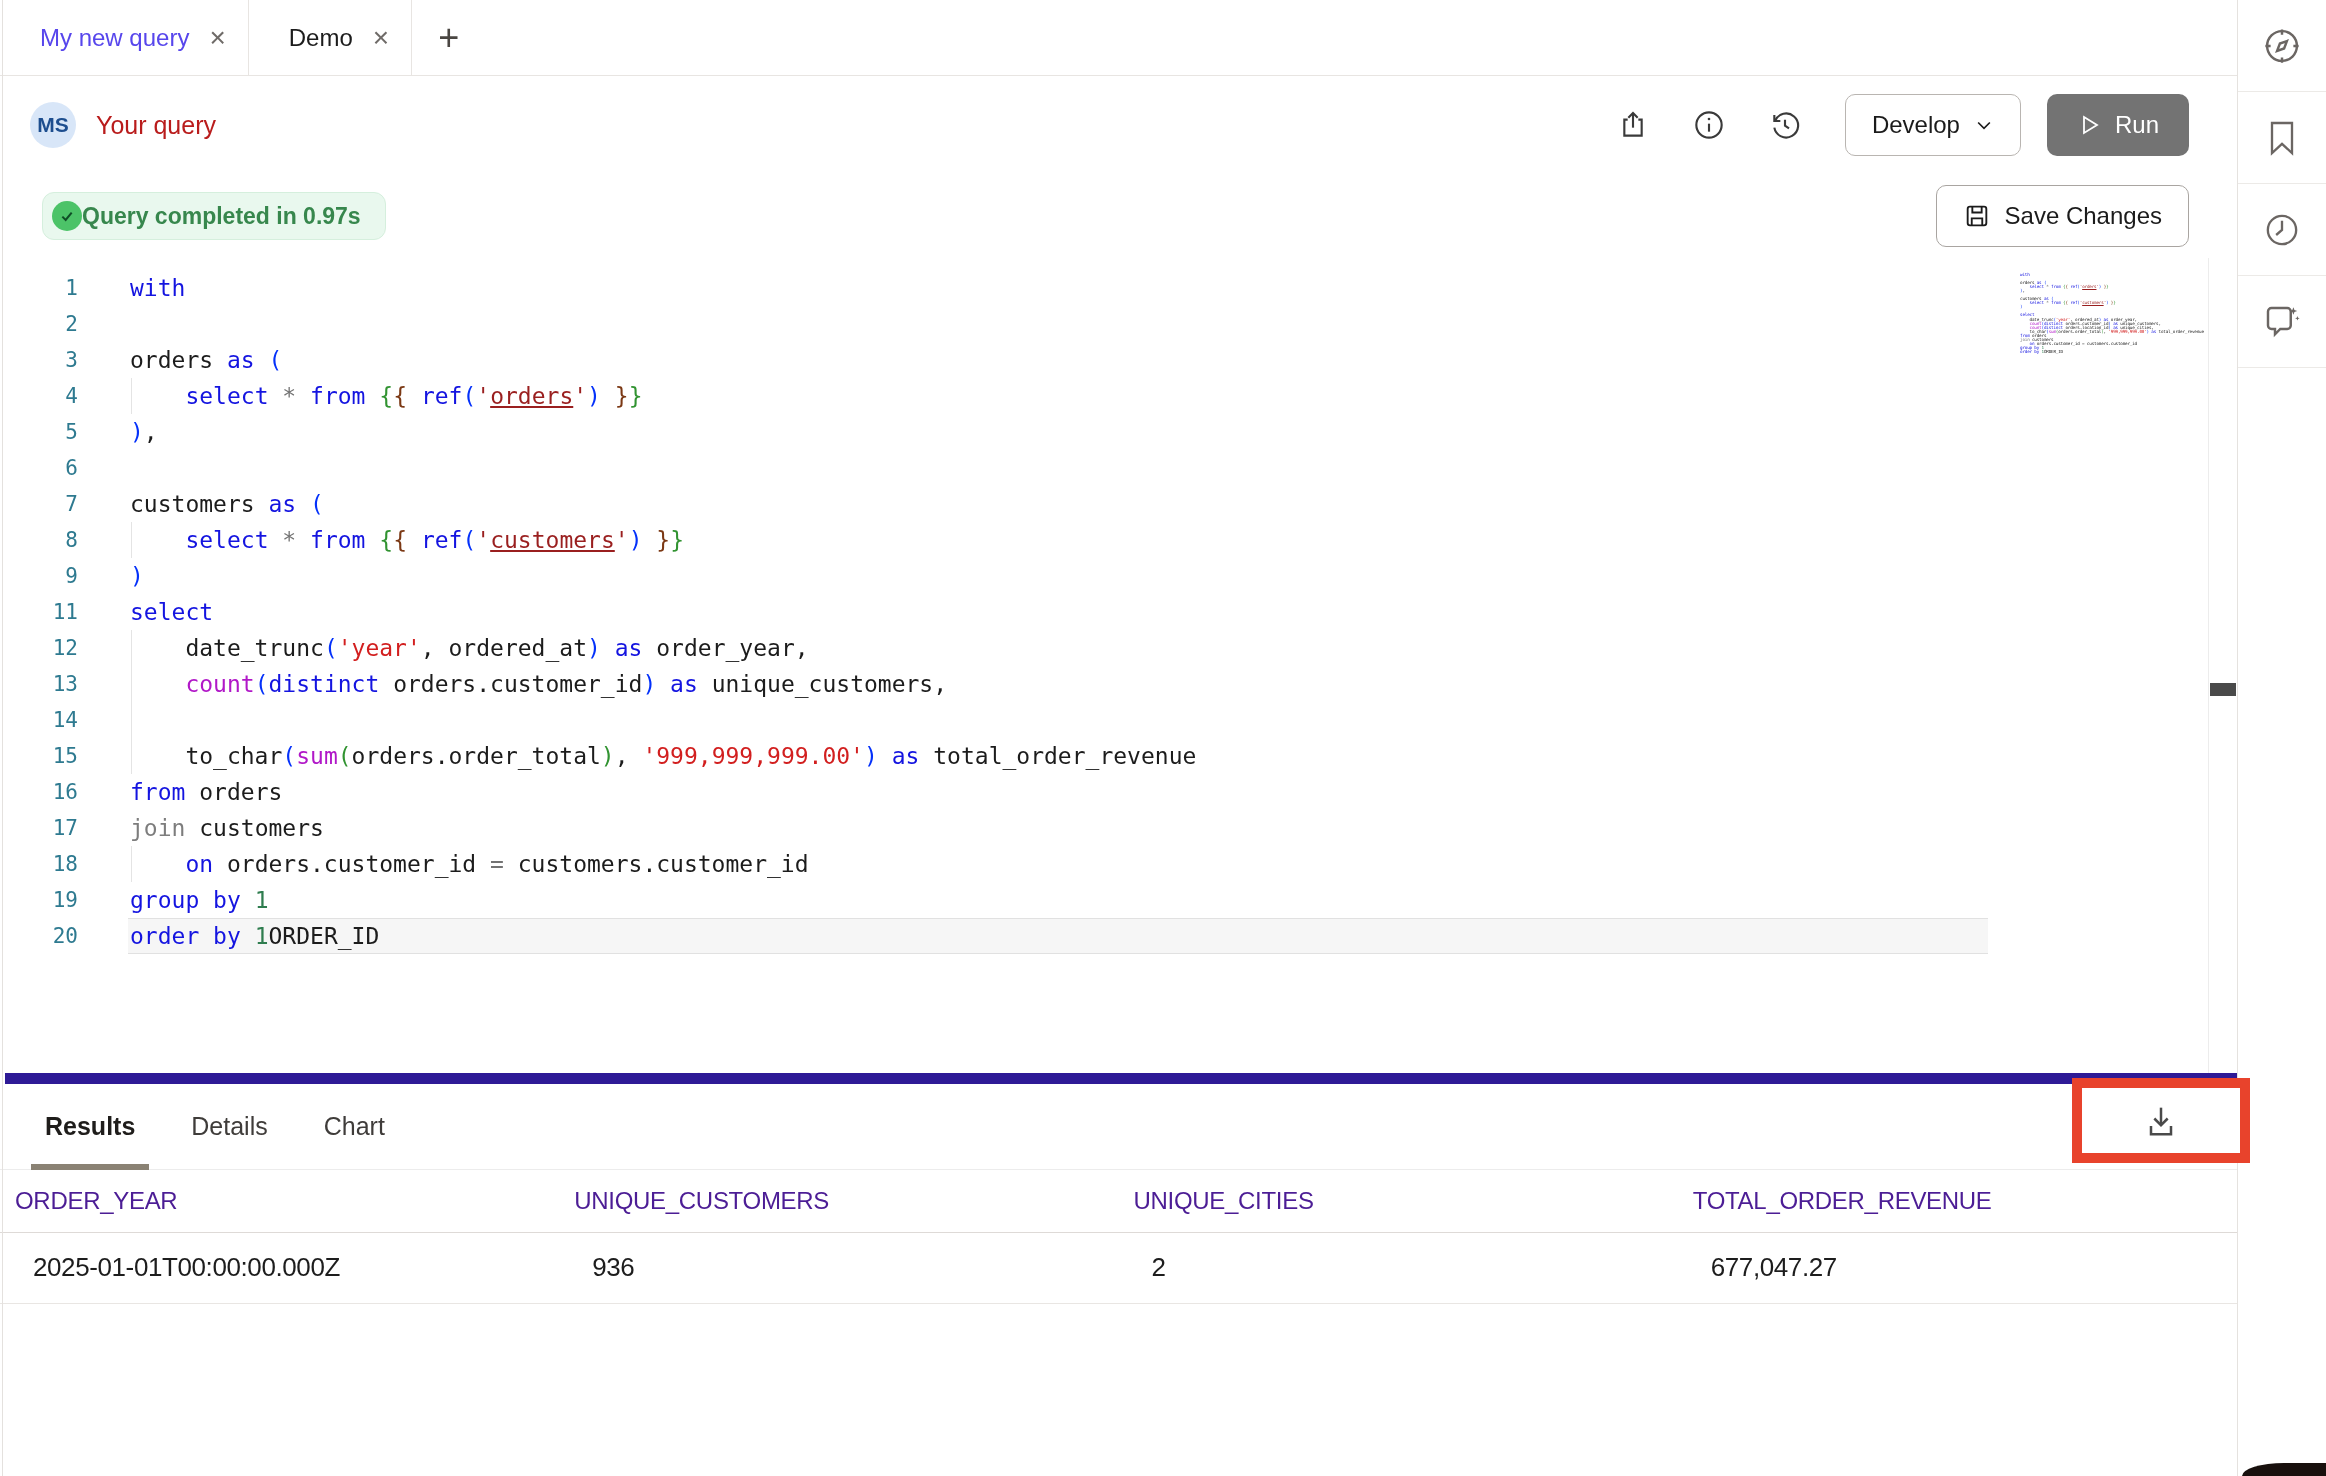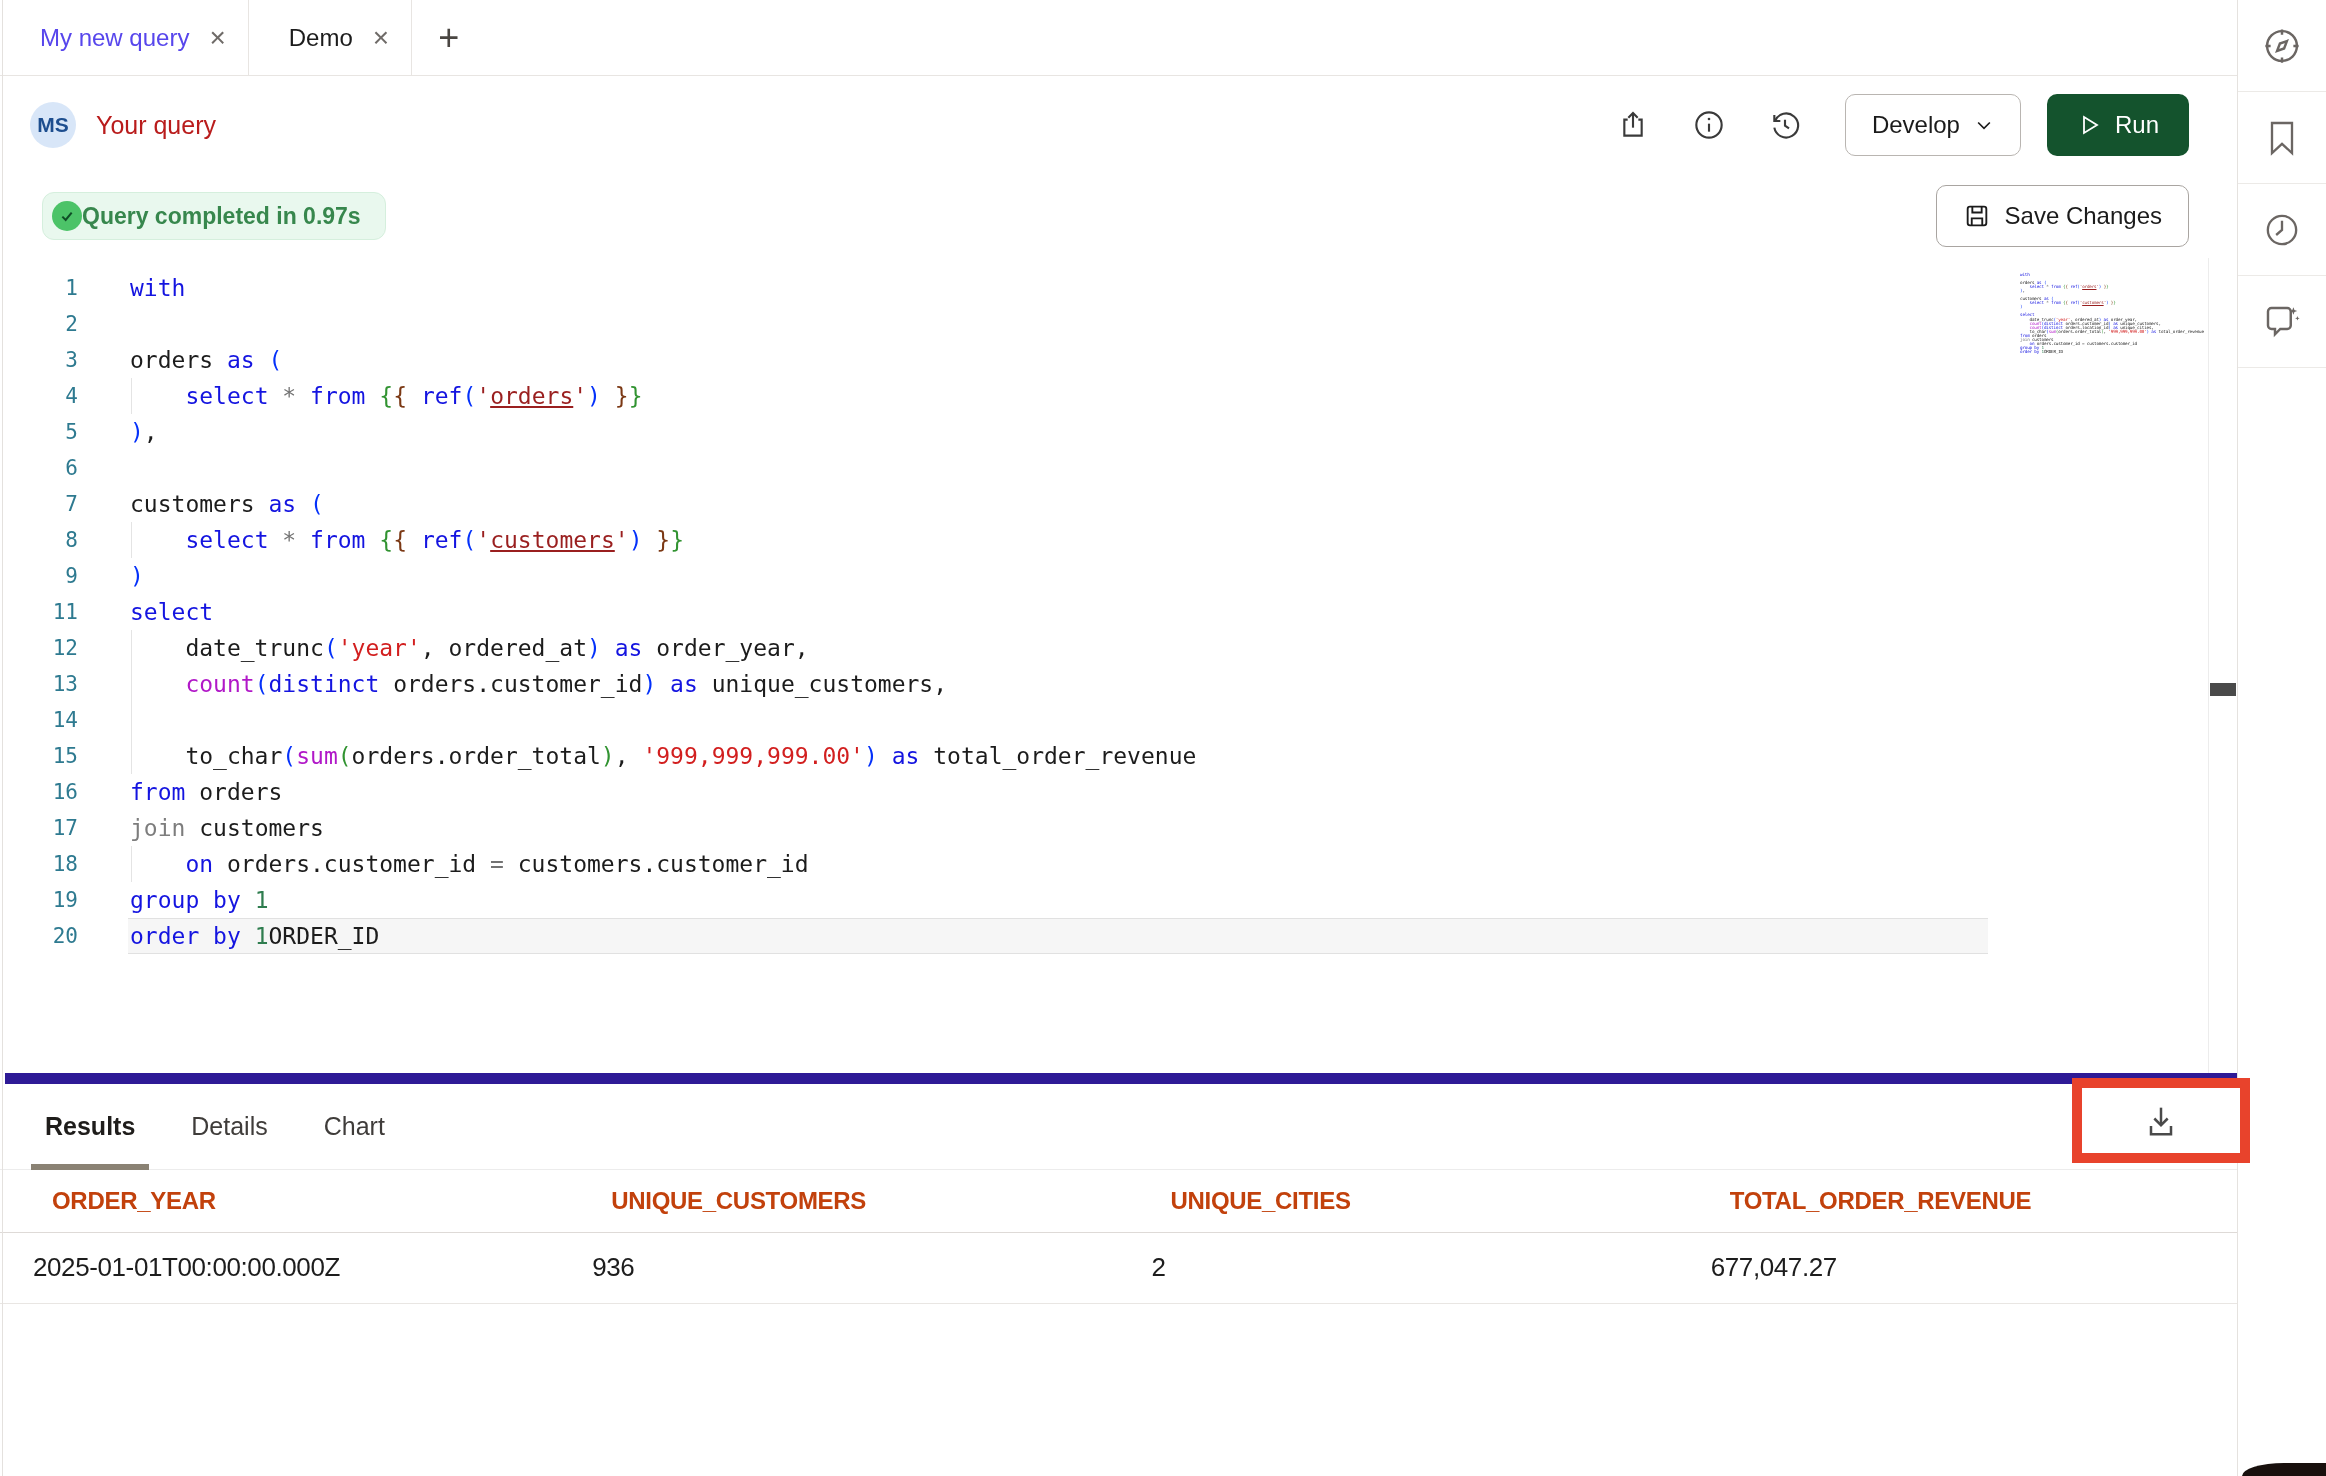--- a/index.html
+++ b/index.html
@@ -25,21 +25,21 @@
             padding:0 48px 0 30px; background:#fff; }
   .avatar { width:46px; height:46px; border-radius:50%; background:#d8e6f8; color:#1d4e8f; font-weight:bold;
             font-size:21px; display:flex; align-items:center; justify-content:center; }
   .qtitle { margin-left:20px; font-size:25px; color:#b91c1c; }
   .hspacer { flex:1; }
   .hicons { display:flex; align-items:center; gap:44px; margin-right:44px; }
   .icon-btn { background:none; border:none; cursor:pointer; display:flex; align-items:center; color:#3a3a3a; }
   .btn { display:flex; align-items:center; gap:14px; height:62px; border-radius:10px; cursor:pointer;
          font-family:"Liberation Sans", sans-serif; font-size:24px; }
   .btn-develop { background:#fff; border:1.5px solid #b9b5b1; color:#1b1b1b; padding:0 26px; margin-right:26px; }
-  .btn-run { background:#14532d; border:none; color:#fff; padding:0 30px; }
+  .btn-run { background:#737373; border:none; color:#fff; padding:0 30px; }
 
   
   .statusrow { position:absolute; top:174px; left:0; right:0; height:84px; display:flex; align-items:center;
                padding:0 48px 0 42px; }
   .badge { display:flex; align-items:center; height:48px; padding:0 24px 0 9px; border-radius:12px;
            background:#e9f8ee; border:1px solid #d5efdd; }
   .badge-circle { width:30px; height:30px; border-radius:50%; background:#4cc368; display:flex; align-items:center; justify-content:center; }
   .badge-text { font-size:23px; font-weight:600; color:#37874d; }
   .btn-save { background:#fff; border:1.5px solid #a9a5a1; color:#1b1b1b; padding:0 26px; margin-left:auto; }
 
@@ -75,22 +75,22 @@
   .rtabs { display:flex; align-items:center; gap:56px; height:86px; padding-left:45px; border-bottom:1px solid #ececec; }
   .rtab { position:relative; height:100%; display:flex; align-items:center; font-size:25px; color:#3f3c3a; cursor:pointer; }
   .rtab.active { font-weight:bold; color:#1f1d1b; }
   .rtab.active::after { content:''; position:absolute; left:-14px; right:-14px; bottom:-1px; height:6px; background:#8a8274; }
 
   .redbox { position:absolute; top:-6px; left:2072px; width:178px; height:85px; border:10px solid #e8432c;
             background:#fff; z-index:6; display:flex; align-items:center; justify-content:center; }
   .dl-btn { background:none; border:none; cursor:pointer; color:#4a4a4a; display:flex; }
 
   table.rtable { width:100%; border-collapse:collapse; table-layout:fixed; }
-  .rtable th { height:62px; text-align:left; padding-left:52px; font-size:24px; font-weight:bold;
-               color:#c2410c; letter-spacing:-0.3px; border-bottom:1px solid #dedad7; }
+  .rtable th { height:62px; text-align:left; padding-left:15px; font-size:24px; font-weight:normal;
+               color:#4c1d95; letter-spacing:-0.3px; border-bottom:1px solid #dedad7; }
   .rtable td { height:71px; padding-left:33px; font-size:26px; color:#1d1d1d; letter-spacing:-0.4px;
                border-bottom:1px solid #e9e6e3; }
 
   
   .rail { position:absolute; left:2237px; top:0; width:89px; height:1476px; background:#fff; border-left:1px solid #e5e2df; }
   .rail-item { height:92px; display:flex; align-items:center; justify-content:center;
                border-bottom:1px solid #eceae7; color:#6b6663; cursor:pointer; }
 
   .corner-artifact { position:absolute; right:0; bottom:0; width:84px; height:13px; background:#18100d;
                      border-top-left-radius:100% 200%; }

